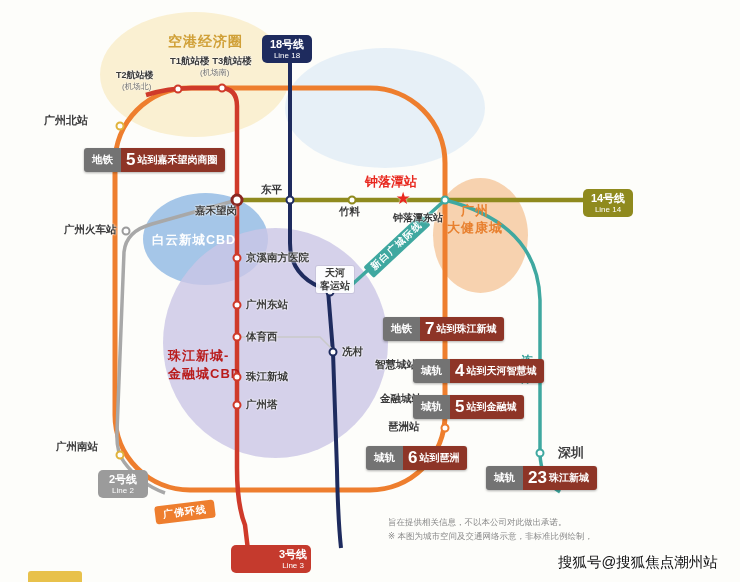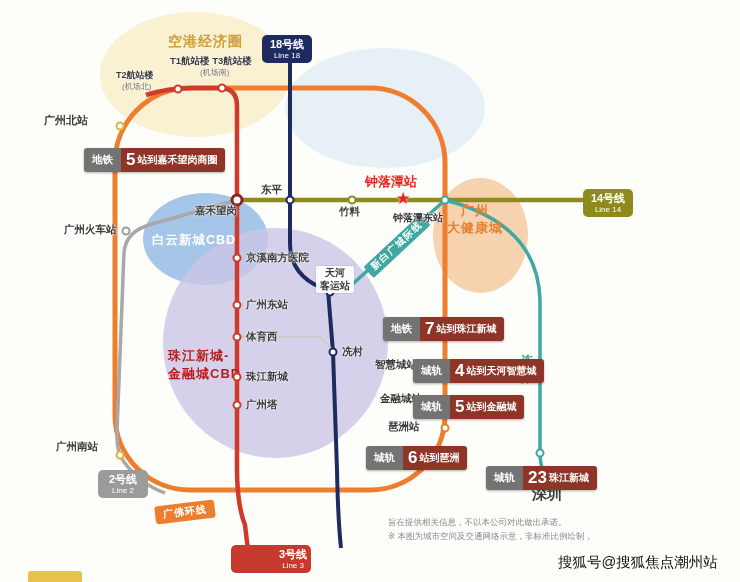--- a/index.html
+++ b/index.html
@@ -121,21 +121,21 @@
   </div>
   <div class="lbl" style="left:246px;top:299px;">广州东站</div>
   <div class="lbl" style="left:246px;top:331px;">体育西</div>
   <div class="lbl" style="left:342px;top:346px;">冼村</div>
   <div class="lbl" style="left:246px;top:371px;">珠江新城</div>
   <div class="lbl" style="left:246px;top:399px;">广州塔</div>
   <div class="lbl" style="left:375px;top:359px;">智慧城站</div>
   <div class="lbl" style="left:380px;top:393px;">金融城站</div>
   <div class="lbl" style="left:388px;top:421px;">琶洲站</div>
   <div class="lbl" style="left:56px;top:441px;">广州南站</div>
-  <div class="lbl" style="left:532px;top:446px;font-size:15px;margin-top:40px;">深圳</div>
+  <div class="lbl" style="left:558px;top:446px;font-size:13px;">深圳</div>
 
   <div class="line-badge" style="left:262px;top:35px;background:#1e2b5e;">
     <div class="cn">18号线</div>
     <div class="en">Line 18</div>
   </div>
   <div class="line-badge" style="left:583px;top:189px;background:#8f8a1e;">
     <div class="cn">14号线</div>
     <div class="en">Line 14</div>
   </div>
   <div class="line-badge" style="left:98px;top:470px;background:#9b9b9b;">

